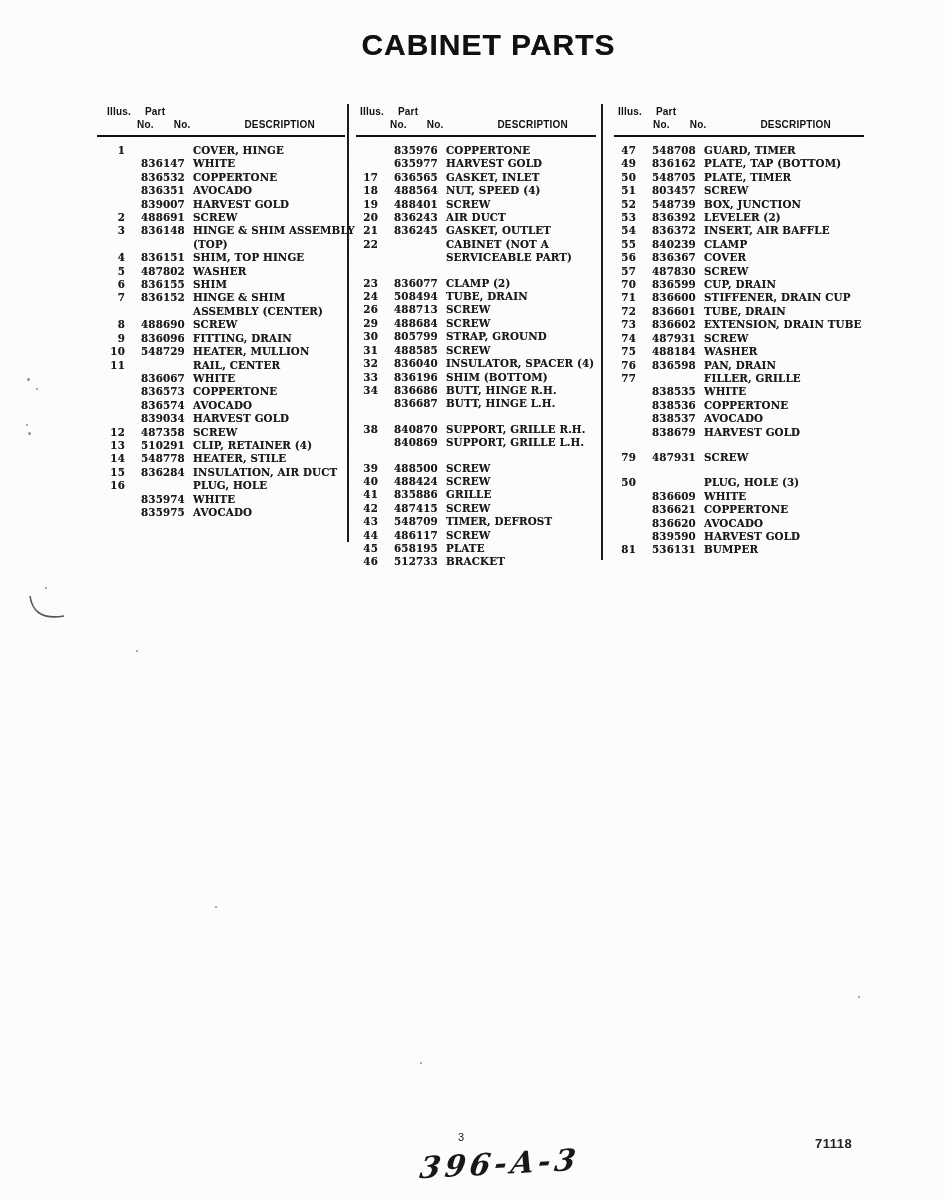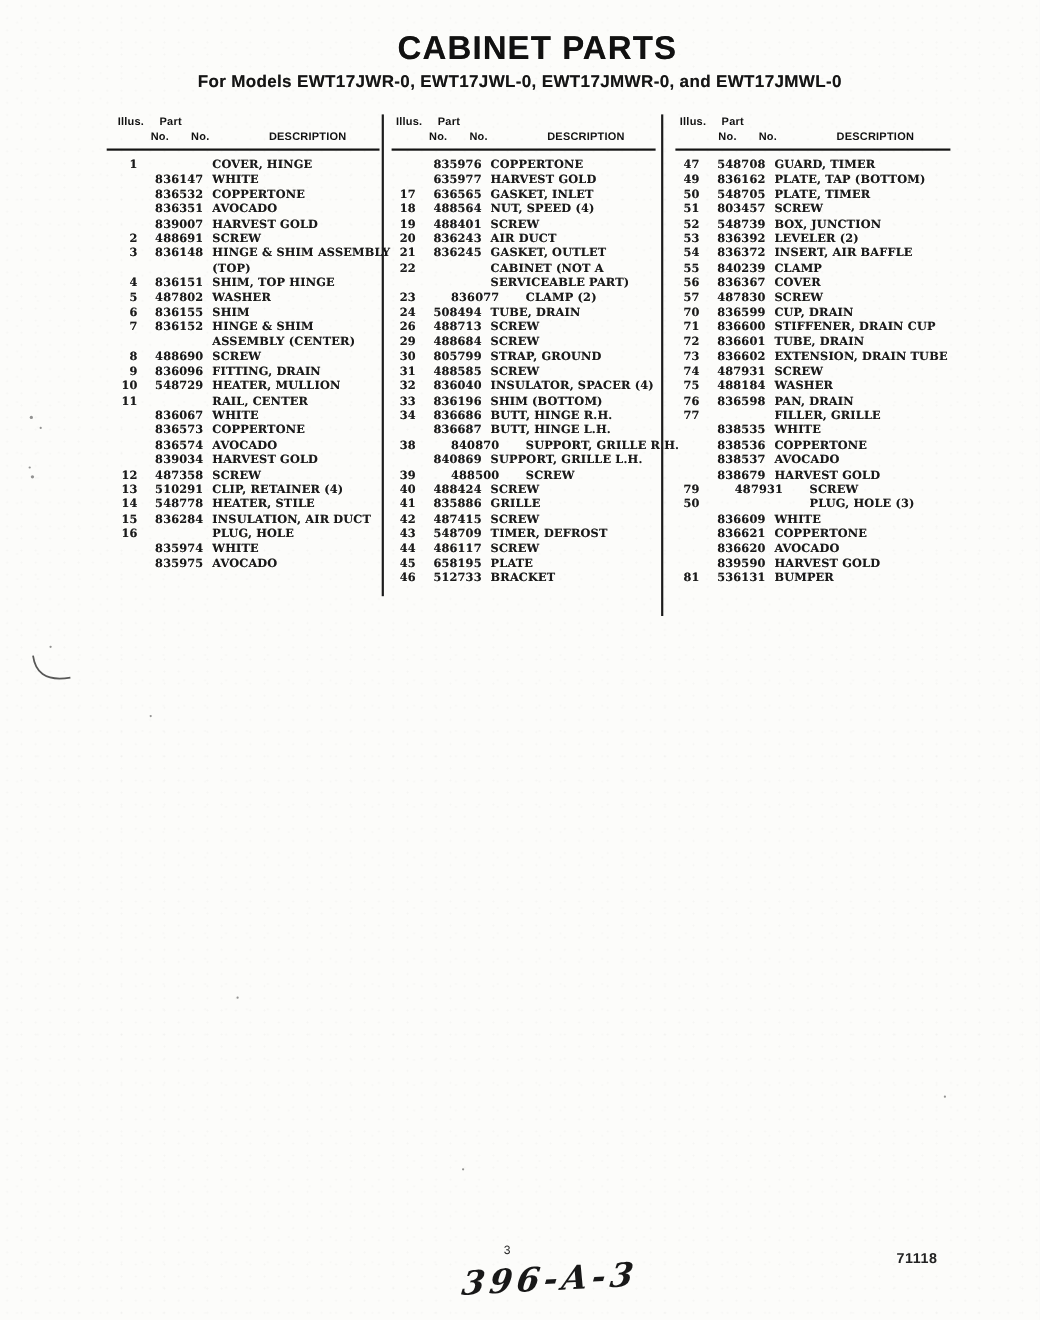--- a/index.html
+++ b/index.html
@@ -55,21 +55,21 @@
     display:flex;
     line-height:13.4px;
     font-family:"DejaVu Serif","Liberation Serif",serif;
     font-weight:700;
     font-size:10.3px;
     letter-spacing:0.15px;
     color:#1a1a1a;
     text-shadow:0 0 0.4px rgba(0,0,0,0.45);
     white-space:nowrap;
   }
-  .row.gap{margin-top:0;gap:16px;}
+  .row.gap{margin-top:12px;}
   .c-illus{width:22px;text-align:right;flex:0 0 auto;}
   .c-part{width:44px;margin-left:16px;flex:0 0 auto;}
   .c-desc{margin-left:8px;flex:1 1 auto;overflow:visible;}
   .vdivider{
     position:absolute;width:2px;background:#1c1c1c;
   }
   .vdiv-1{left:347px;top:104px;height:438px;}
   .vdiv-2{left:601px;top:104px;height:456px;}
   .footer-note{
     position:absolute;top:1104px;left:455px;transform:translateX(-50%);
@@ -95,21 +95,20 @@
   }
   .speck{position:absolute;background:#3a3a3a;opacity:0.55;border-radius:50%;}
   .swoosh{position:absolute;left:24px;top:594px;}
 </style>
 </head>
 <body>
 
 <div class="page">
 
   <div class="title">CABINET PARTS</div>
-  <div class="subtitle">For Models EWT17JWR-0, EWT17JWL-0, EWT17JMWR-0, and EWT17JMWL-0</div>
 
   <div class="col col-1">
     <div class="col-head">
       <div class="head-l1">
         <span class="h-illus">Illus.</span>
         <span class="h-part">Part</span>
       </div>
       <div class="head-l2">
         <span class="h-no1">No.</span>
         <span class="h-no2">No.</span>

